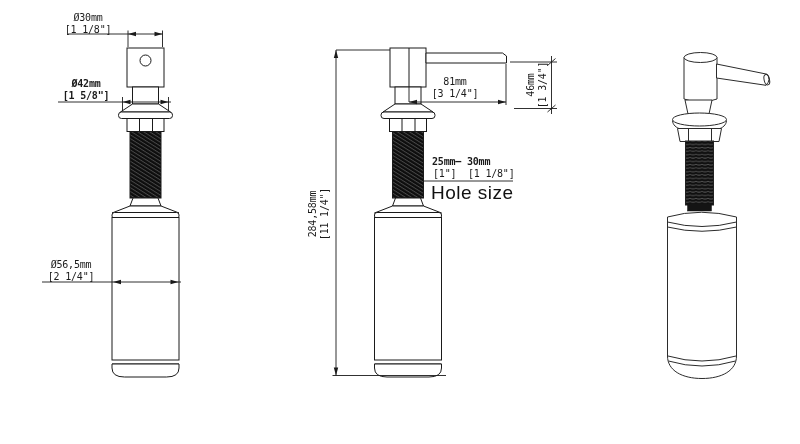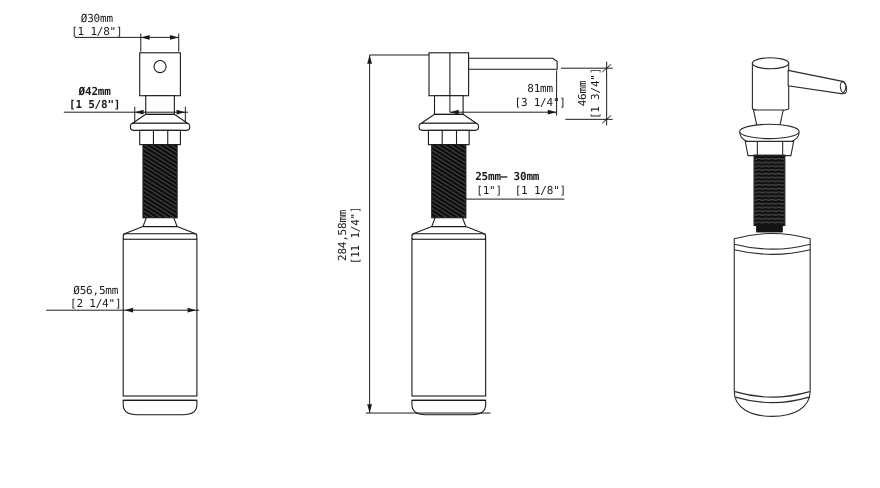--- a/index.html
+++ b/index.html
@@ -154,36 +154,37 @@
   <div class="dim" style="left:60px;top:12px;width:56px;">
     <span>Ø30mm</span><br>
     <span>[1 1/8"]</span>
   </div>
 
   <div class="dim" style="left:56px;top:78px;width:60px;font-weight:bold;">
     <span>Ø42mm</span><br>
     <span>[1 5/8"]</span>
   </div>
 
-  <div class="dim" style="left:42px;top:259px;width:58px;margin-left:16px;">
+  <div class="dim" style="left:42px;top:259px;width:58px;">
     <span>Ø56,5mm</span><br>
     <span>[2 1/4"]</span>
   </div>
 
-  <div class="dim" style="left:426px;top:76px;width:58px;margin-left:36px;">
+  <div class="dim" style="left:426px;top:76px;width:58px;">
     <span>81mm</span><br>
     <span>[3 1/4"]</span>
   </div>
 
   <div class="dim-rot" style="left:536px;top:85px;">
     <span>46mm</span><br>
     <span>[1 3/4"]</span>
   </div>
 
   <div class="dim-rot" style="left:318px;top:214px;">
     <span>284,58mm</span><br>
     <span>[11 1/4"]</span>
   </div>
 
   <div class="dim" style="left:432px;top:156px;font-weight:bold;">25mm— 30mm</div>
   <div class="dim pre" style="left:433px;top:167.5px;">[1"]  [1 1/8"]</div>
+  <div class="hole-label" style="left:431px;top:183px;">Hole size</div>
 
 </div>
 
 </body></html>

